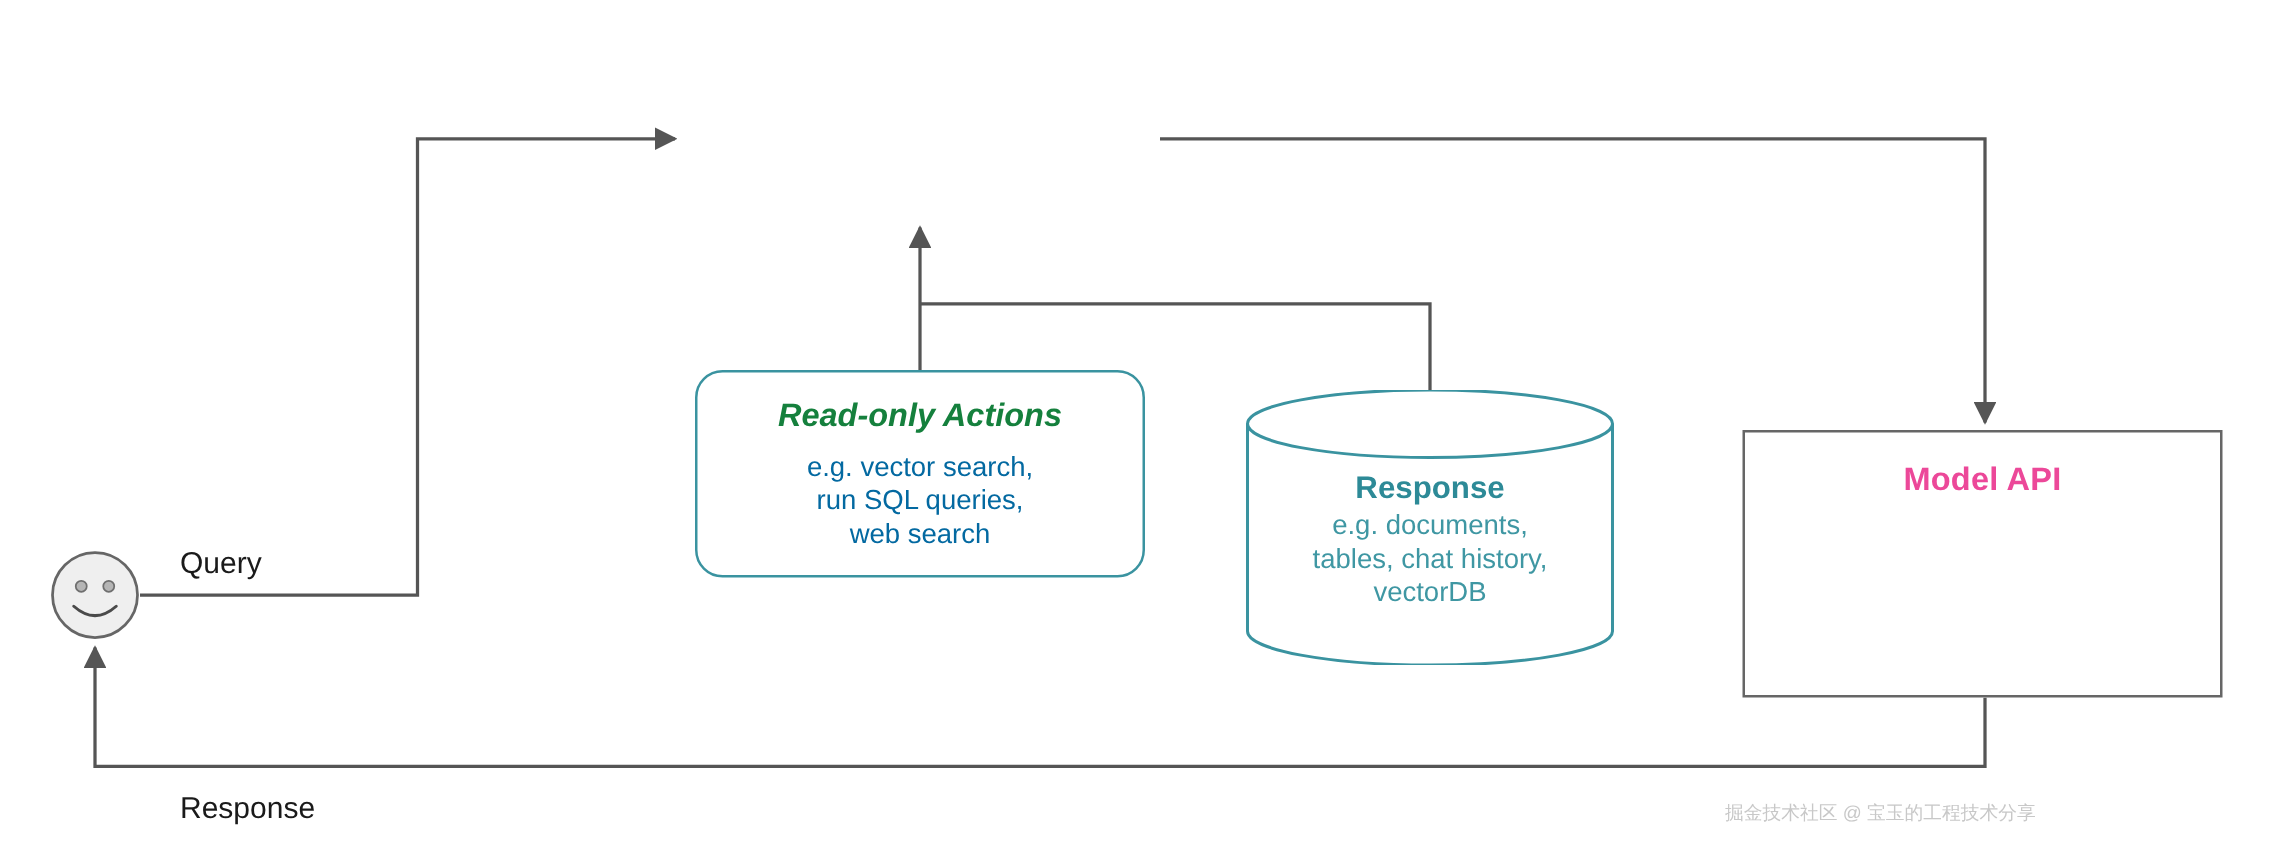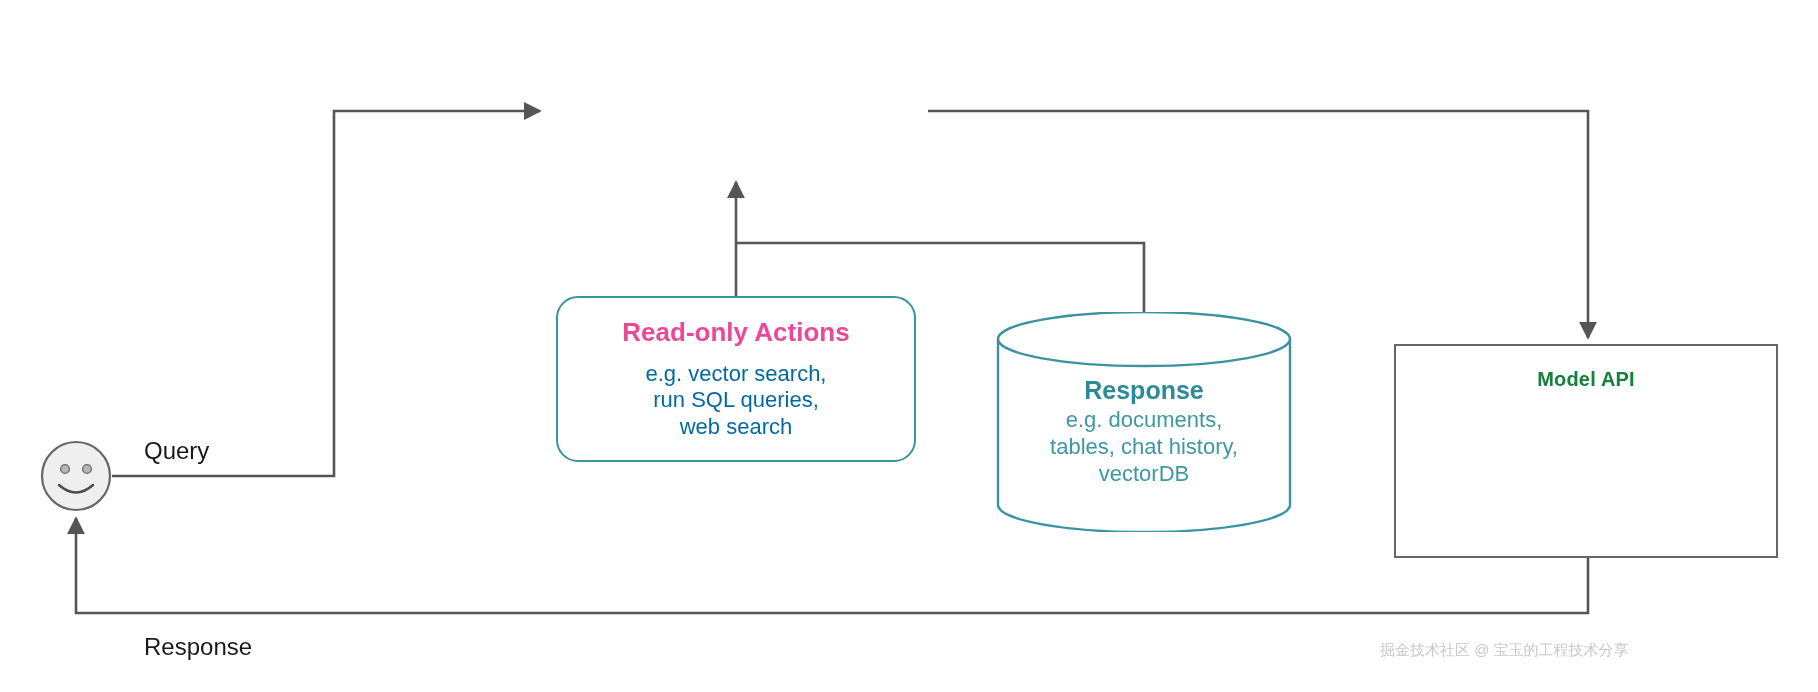--- a/index.html
+++ b/index.html
@@ -68,24 +68,25 @@
     background: #ffffff;
     box-sizing: border-box;
     display: flex;
     flex-direction: column;
     align-items: center;
     justify-content: center;
     text-align: center;
     line-height: 1.22;
   }
   .actions-title {
-    color: #ec4899;
+    color: #15803d;
     font-size: 26px;
     font-weight: 700;
     margin-bottom: 12px;
+    font-style: italic;
   }
   .actions-sub {
     color: #0369a1;
     font-size: 22px;
     font-weight: 400;
   }
 
   
   .node-db {
     position: absolute;
@@ -135,22 +136,22 @@
     height: 214px;
     border: 2.5px solid #666666;
     background: #ffffff;
     box-sizing: border-box;
     display: flex;
     flex-direction: column;
     align-items: center;
     padding-top: 22px;
   }
   .model-title {
-    color: #15803d;
-    font-size: 20px;
+    color: #ec4899;
+    font-size: 26px;
     font-weight: 700;
     letter-spacing: 0.2px;
   }
   .node-generation {
     position: absolute;
     left: 1441px;
     top: 436px;
     width: 292px;
     height: 74px;
     border: 2.5px solid #8a8a8a;

